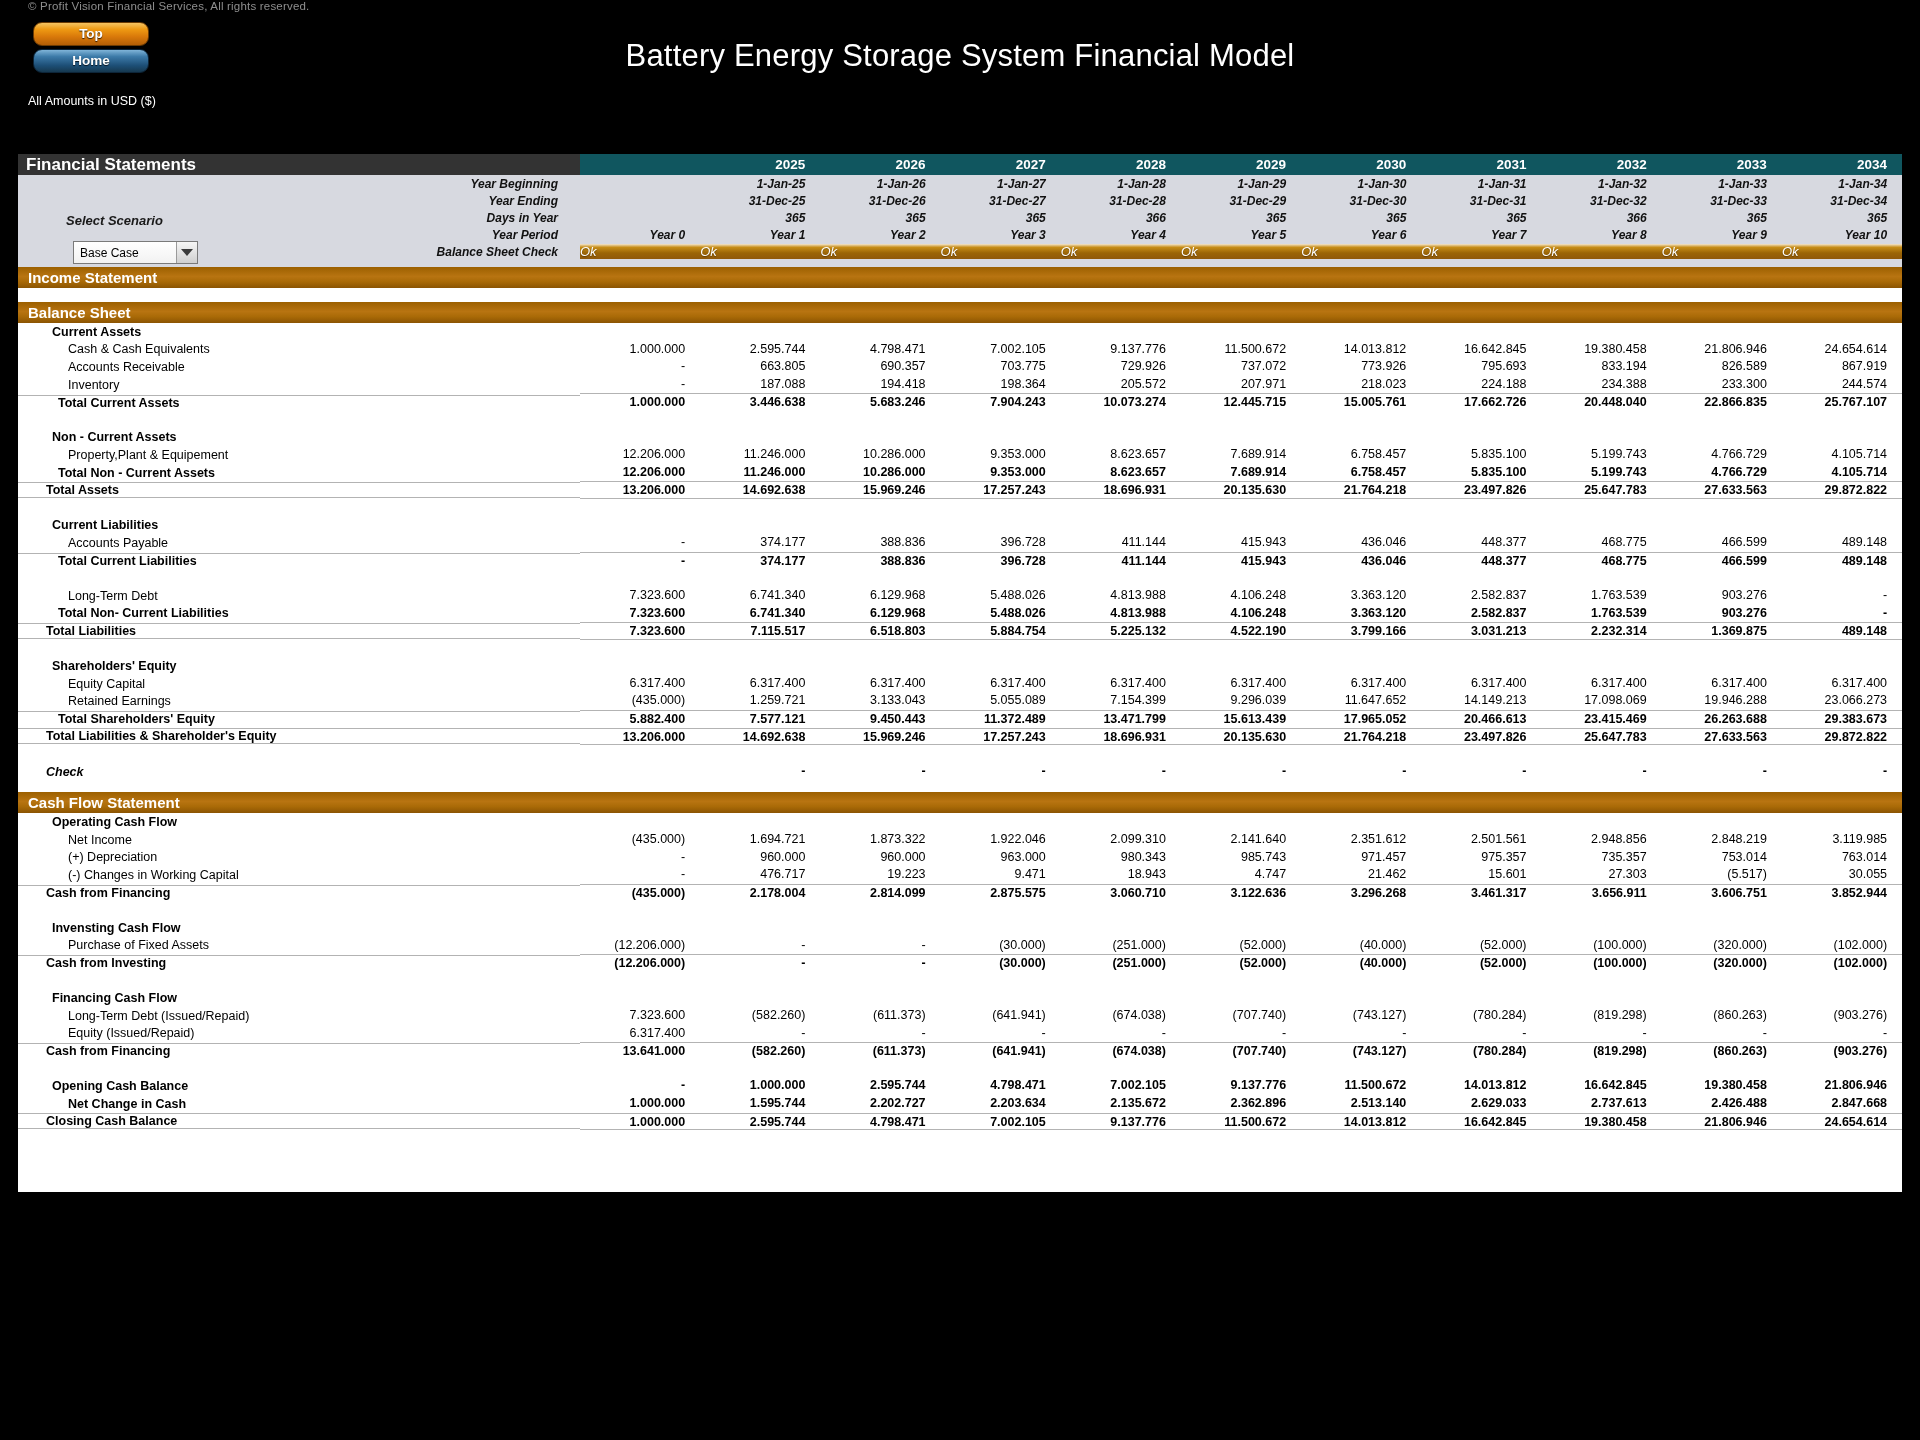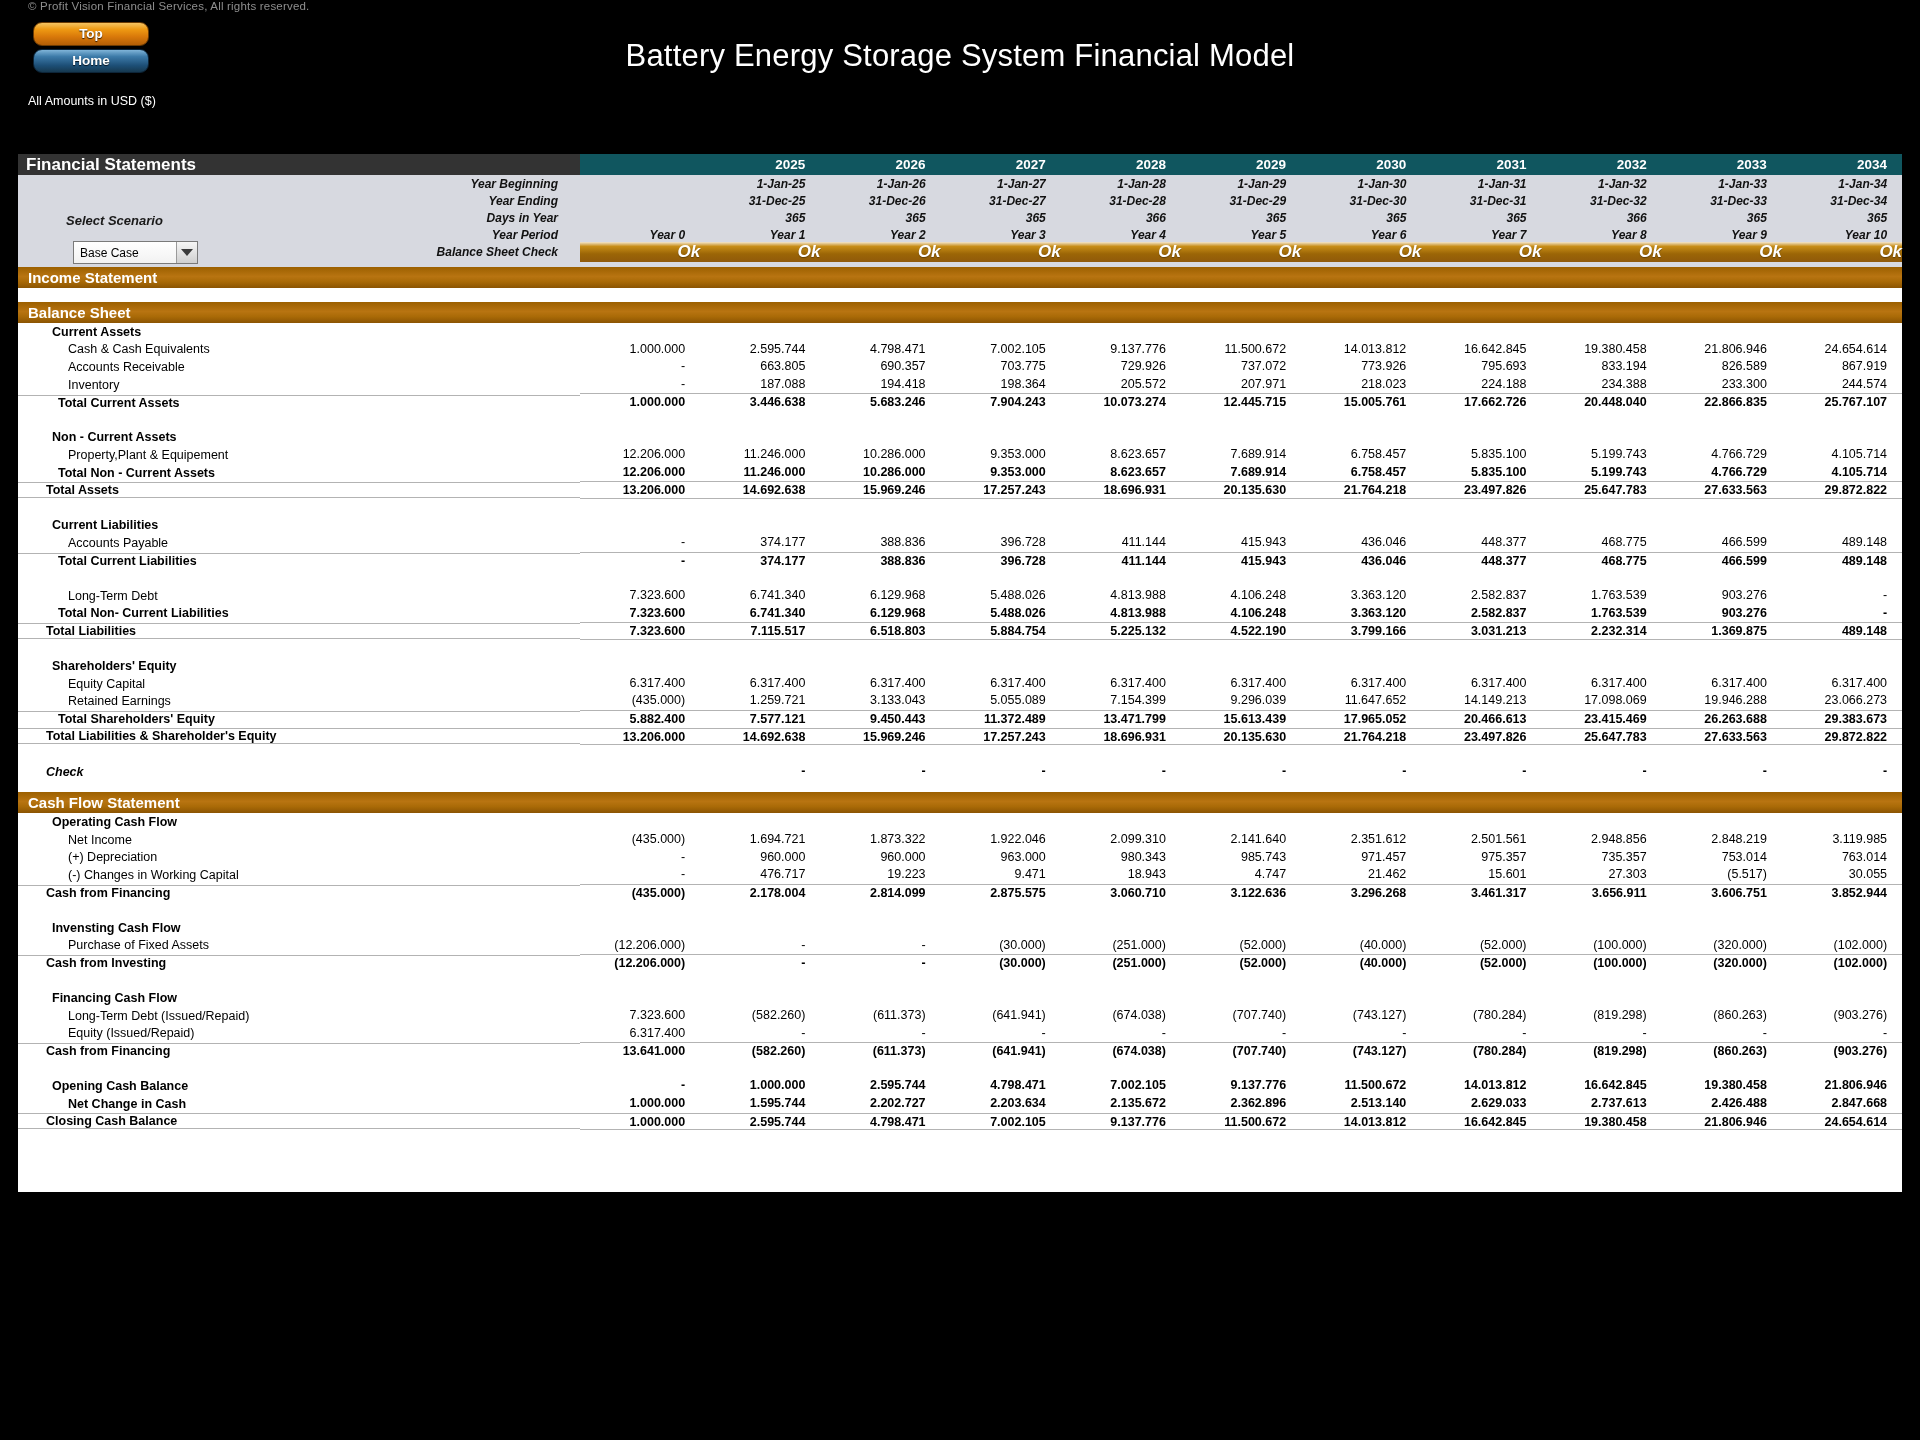--- a/index.html
+++ b/index.html
@@ -200,23 +200,23 @@
     font-style: italic;
     color: #111;
     white-space: nowrap;
   }
   .bscheck .cells {
     background: linear-gradient(180deg,#f3e6cf 0%,#c78d17 22%, #9b6506 60%, #90590a 100%);
   }
   .bscheck .cells .c {
     color: #ffffff;
     font-style: italic;
-    font-weight: bold;
-    font-size: 17px;
-    text-align: right;
+    font-weight: normal;
+    font-size: 13px;
+    text-align: left;
     padding-right: 0;
     text-shadow: 0 1px 1px rgba(0,0,0,.35);
   }
 
   
   .banner {
     height: 21px;
     background: linear-gradient(180deg, #9c6000 0%, #b87411 45%, #a96a07 70%, #8b5402 100%);
     color: #ffffff;
     font-size: 15px;

